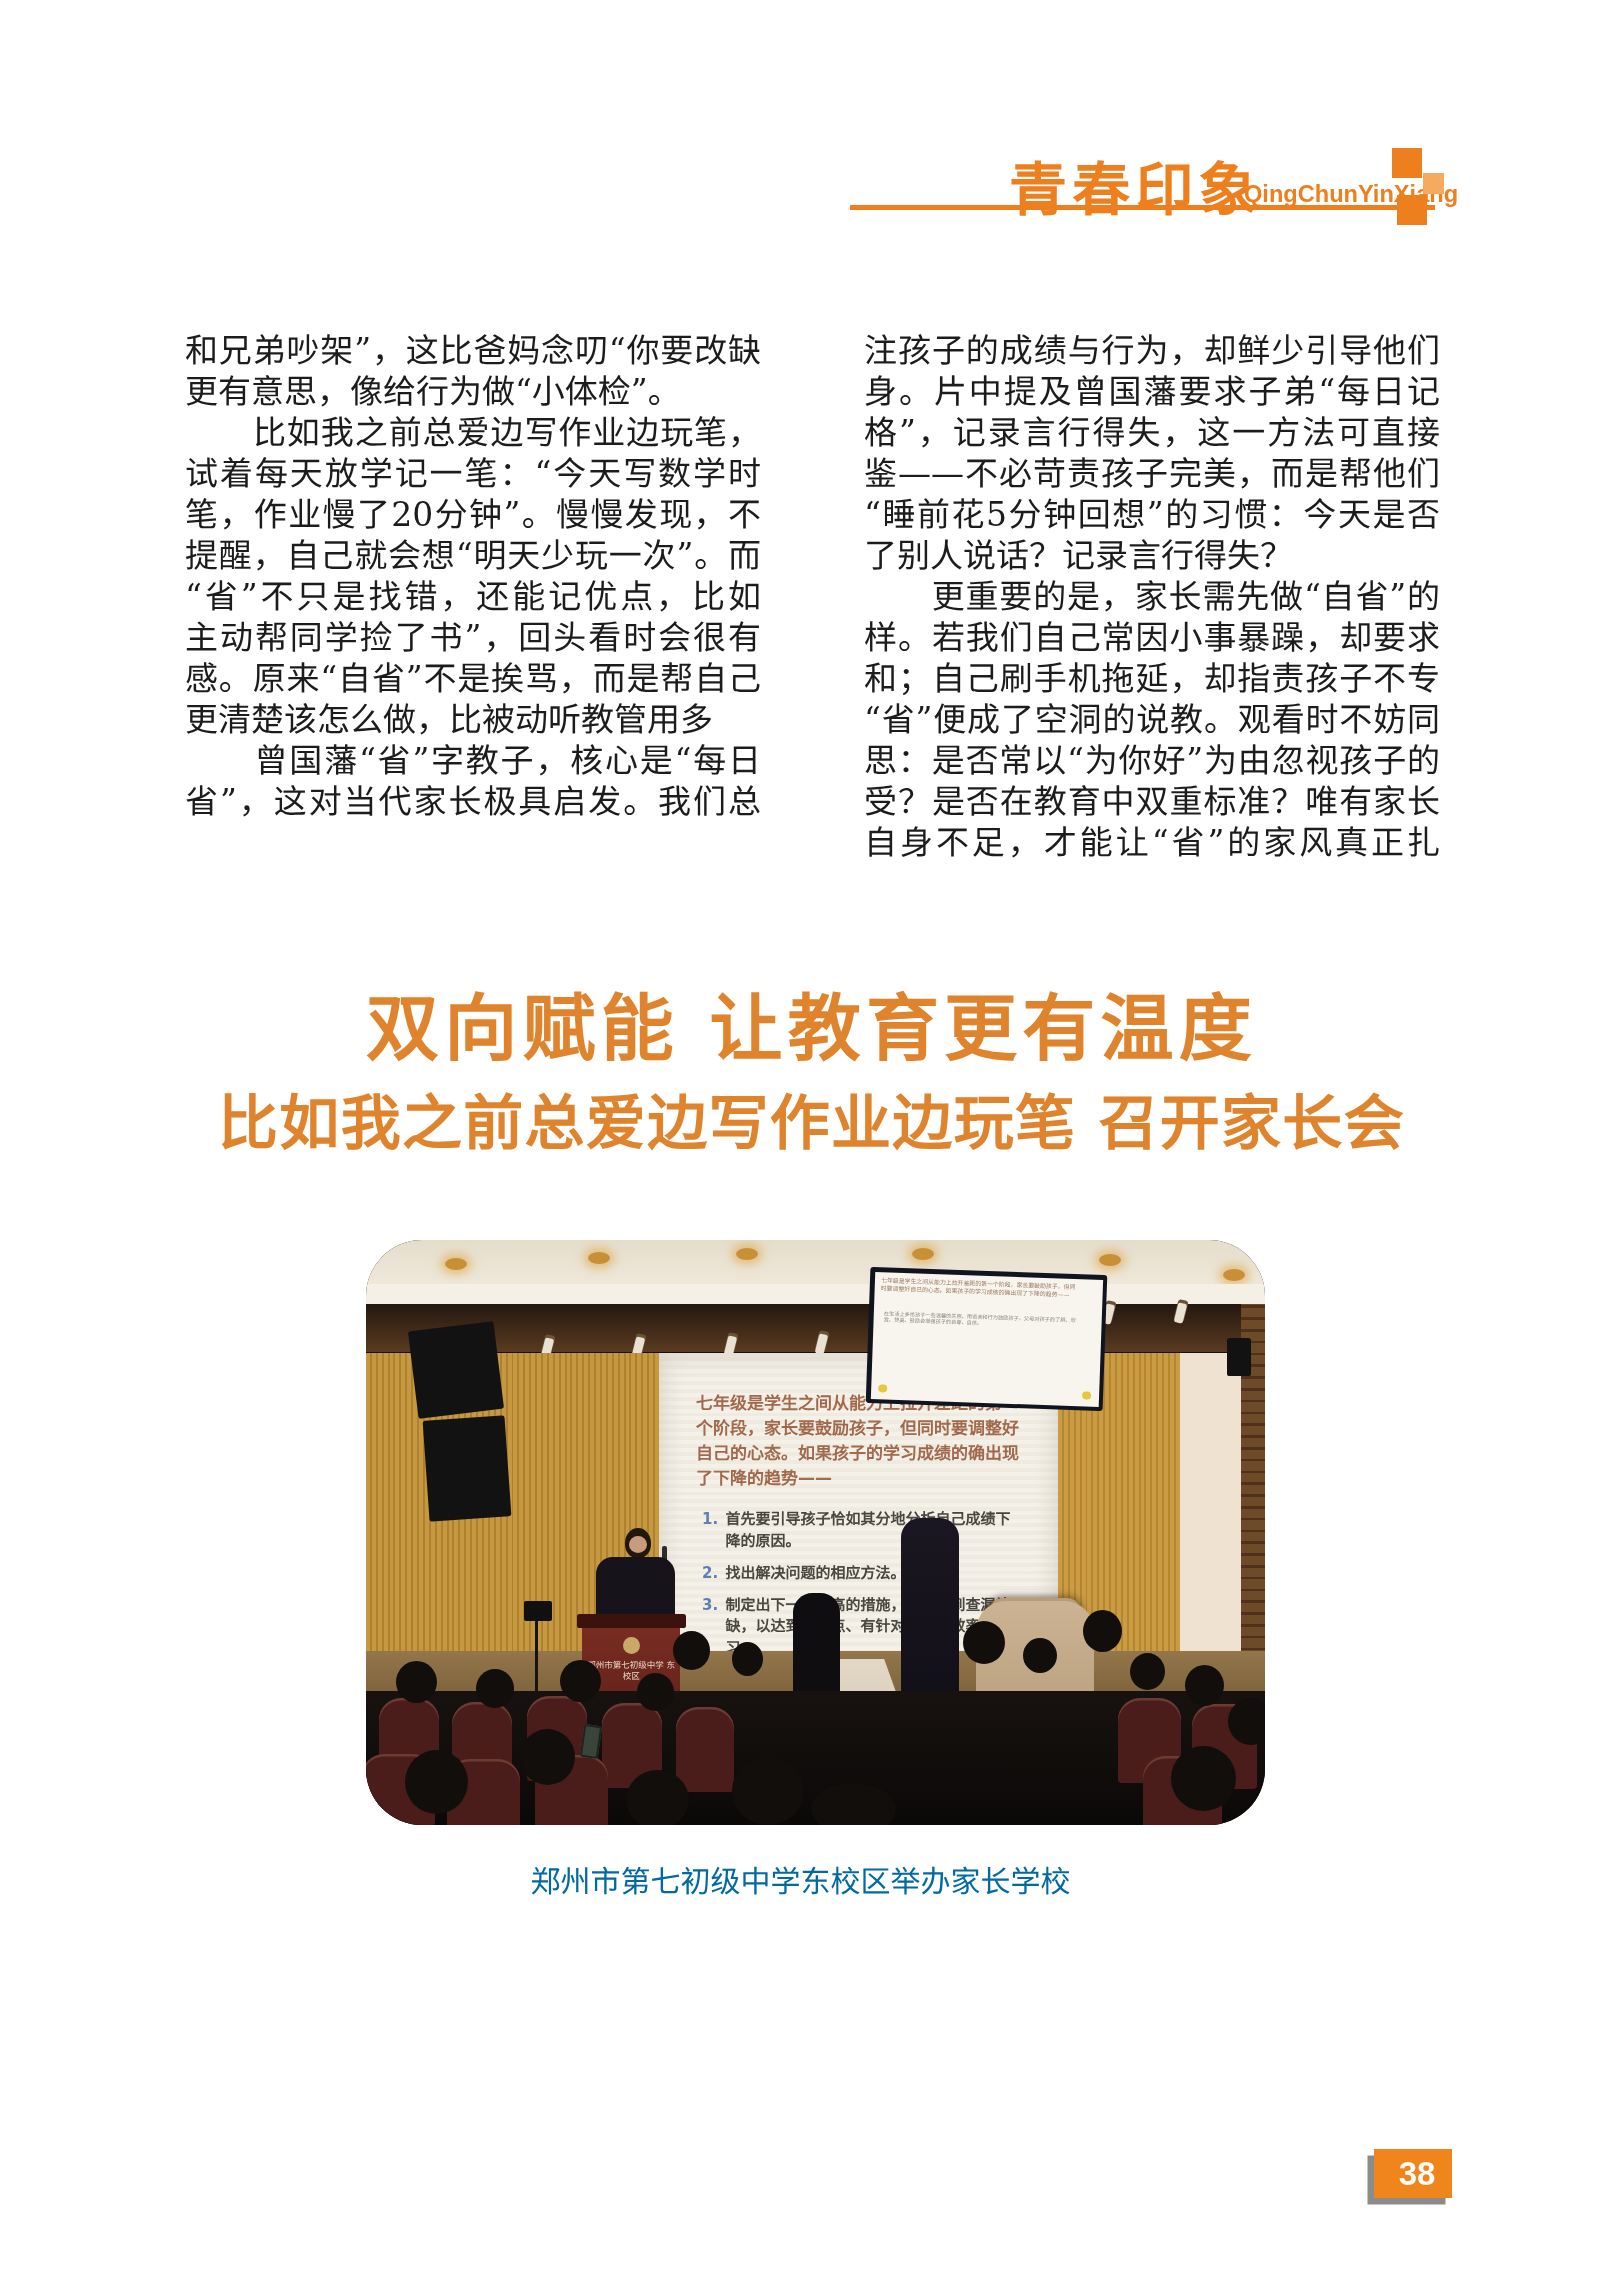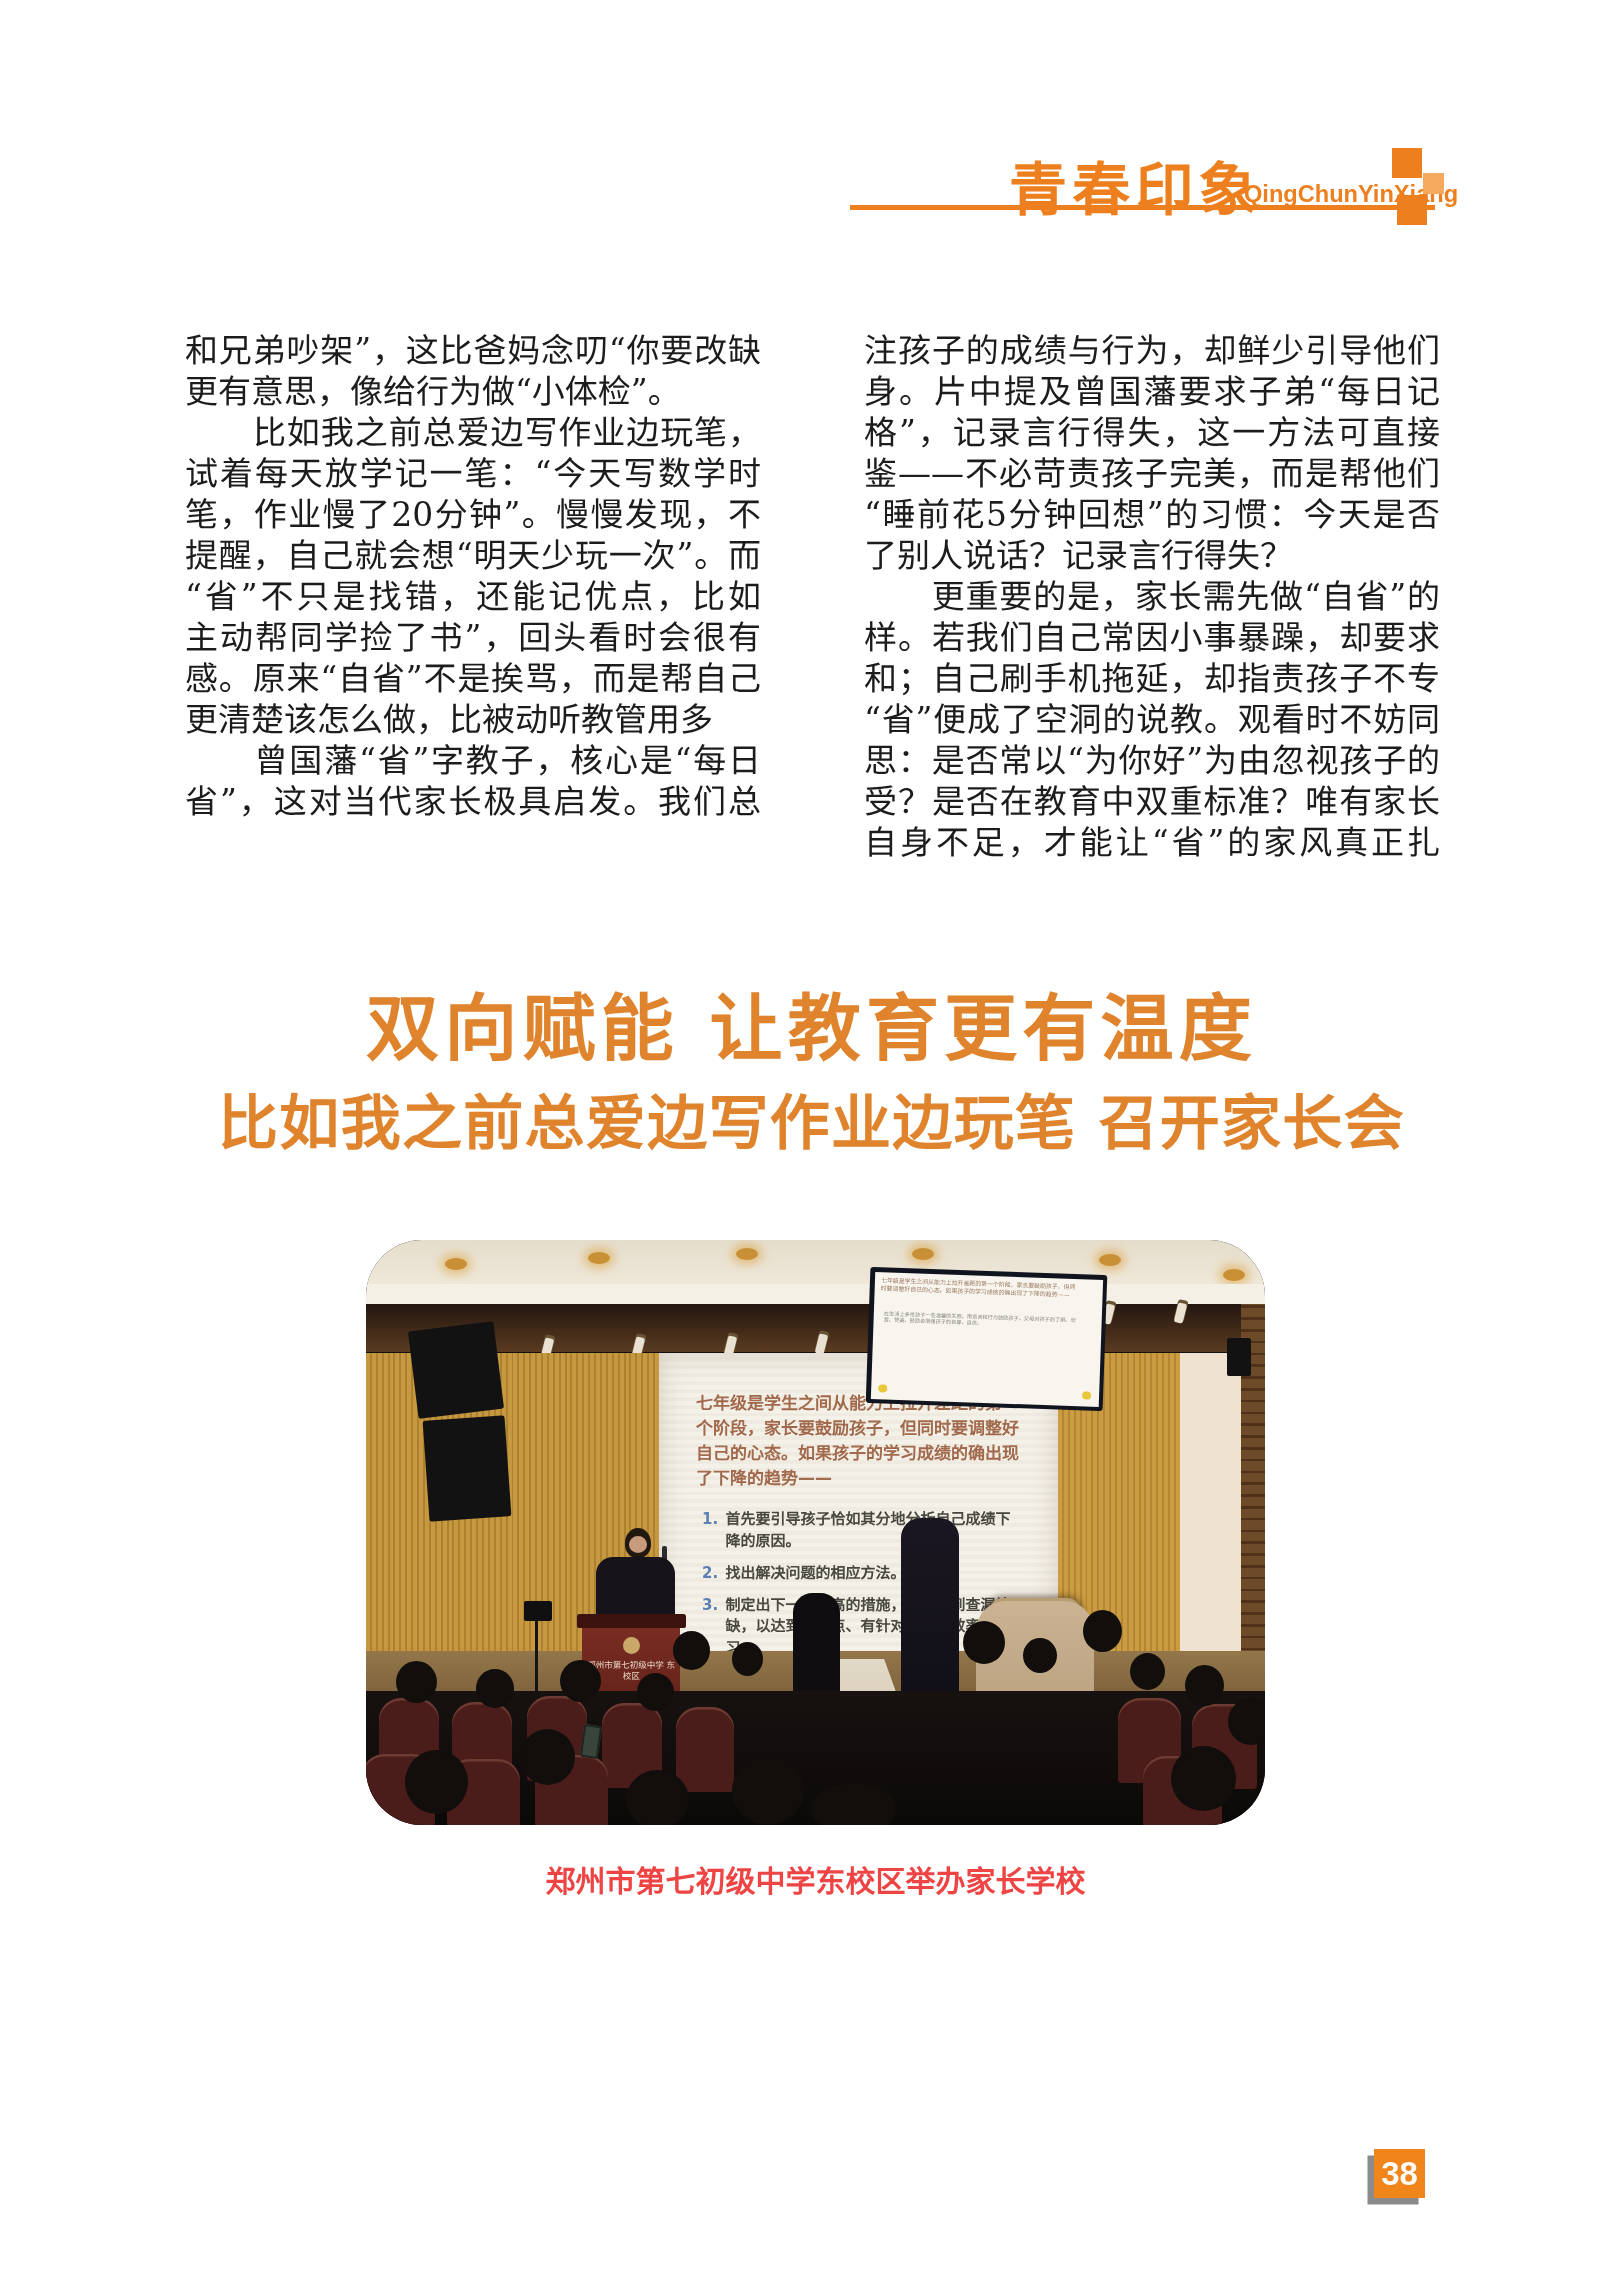--- a/index.html
+++ b/index.html
@@ -97,25 +97,25 @@
      background:linear-gradient(#1a1722,#0e0c12);}
   .shoe{left:551px;top:518px;width:13px;height:5.9px;border-radius:2.6px;background:#E9E6E0;}
   .coat{left:610px;top:361px;width:118px;height:224px;border-radius:30px 30px 0 0;
      background:linear-gradient(#CBB393,#A98F6D);}
   .coat-fur{left:623px;top:358px;width:92px;height:29px;border-radius:14.4px;background:#B89C74;
      box-shadow:0 0 6.5px 2.6px rgba(60,45,30,.5);}
   .phone{left:216px;top:485px;width:18.3px;height:33px;border-radius:3.3px;background:#39443a;
      transform:rotate(8deg);box-shadow:inset 0 0 0 2px #1d241e;}
 
   
-  .caption{left:366px;top:1857px;width:899px;text-align:center;font-size:30px;font-weight:bold;
-     color:#ef4444;font-family:"DejaVu Sans", sans-serif;}
-  .pagenum{left:1374px;top:2149px;width:51px;height:49px;background:#F0851C;color:#FCFBF7;
+  .caption{left:351px;top:1857px;width:899px;text-align:center;font-size:30px;font-weight:normal;
+     color:#0369a1;font-family:"DejaVu Sans", sans-serif;}
+  .pagenum{left:1374px;top:2149px;width:70px;height:49px;background:#F0851C;color:#FCFBF7;
      font-size:33px;font-weight:bold;font-family:"Liberation Sans", sans-serif;
-     display:flex;align-items:center;justify-content:center;box-shadow:-6.5px 6.5px 0 #8B8B8B;}
+     display:flex;align-items:center;justify-content:center;box-shadow:-6.5px 6.5px 0 #8B8B8B;padding-left:8px;}
 </style>
 </head>
 <body>
 
 <div class="page">
 
   <div class="abs hdr-title">青春印象</div>
   <div class="abs hdr-pinyin">QingChunYinXiang</div>
   <div class="abs hdr-line"></div>
   <div class="abs sq sq1"></div>

